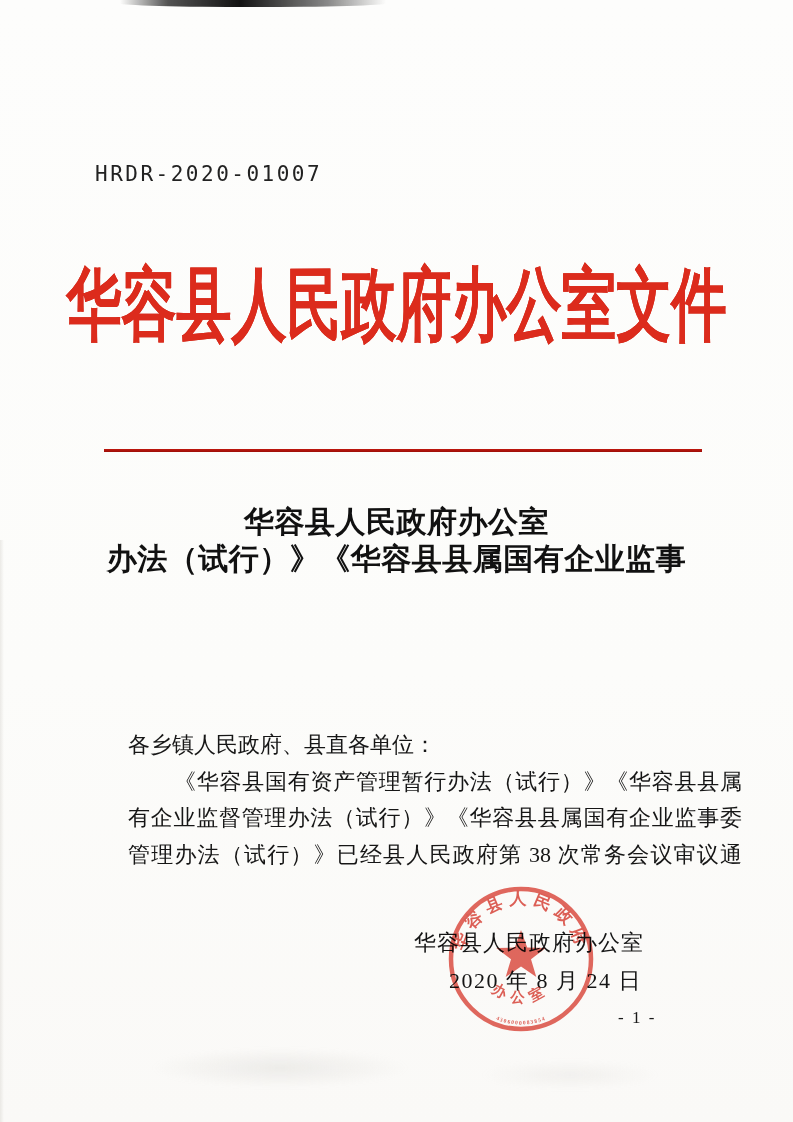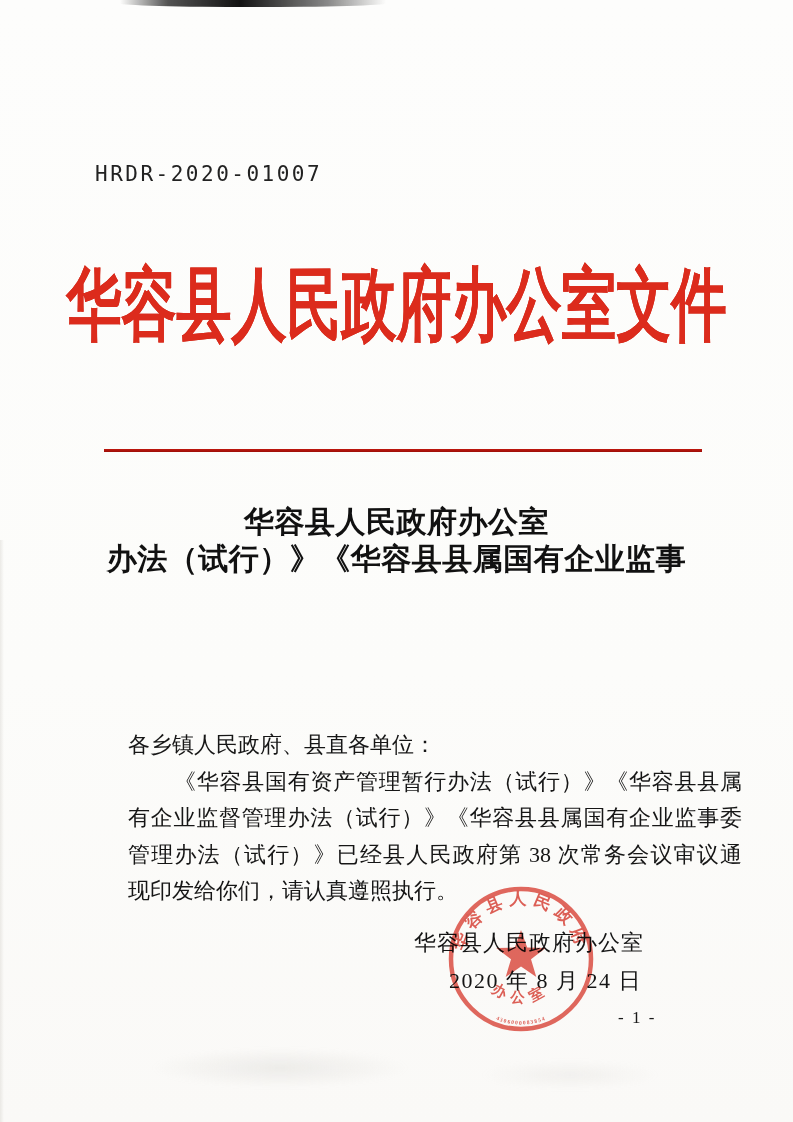--- a/index.html
+++ b/index.html
@@ -125,21 +125,20 @@
   <div class="doc-title">
     <div>华容县人民政府办公室</div>
     <div>办法（试行）》《华容县县属国有企业监事</div>
   </div>
 
   <div class="body-block">
     <div class="body-line">各乡镇人民政府、县直各单位：</div>
     <div class="body-line just indent">《华容县国有资产管理暂行办法（试行）》《华容县县属国</div>
     <div class="body-line just">有企业监督管理办法（试行）》《华容县县属国有企业监事委派</div>
     <div class="body-line just">管理办法（试行）》已经县人民政府第 38 次常务会议审议通过，</div>
-    <div class="body-line">现印发给你们，请认真遵照执行。</div>
   </div>
 
   <div class="signature-org">华容县人民政府办公室</div>
   <div class="signature-date">2020 年 8 月 24 日</div>
 
   <svg class="seal" viewBox="0 0 152 152" xmlns="http://www.w3.org/2000/svg">
     <defs>
       <path id="sealArcTop" d="M 20.5,96 A 58,58 0 1 1 131.5,96" fill="none"></path>
       <path id="sealArcBottom" d="M 47,108 A 43,43 0 0 0 105,108" fill="none"></path>
       <path id="sealArcCode" d="M 52,137 A 65,65 0 0 0 100,137" fill="none"></path>

